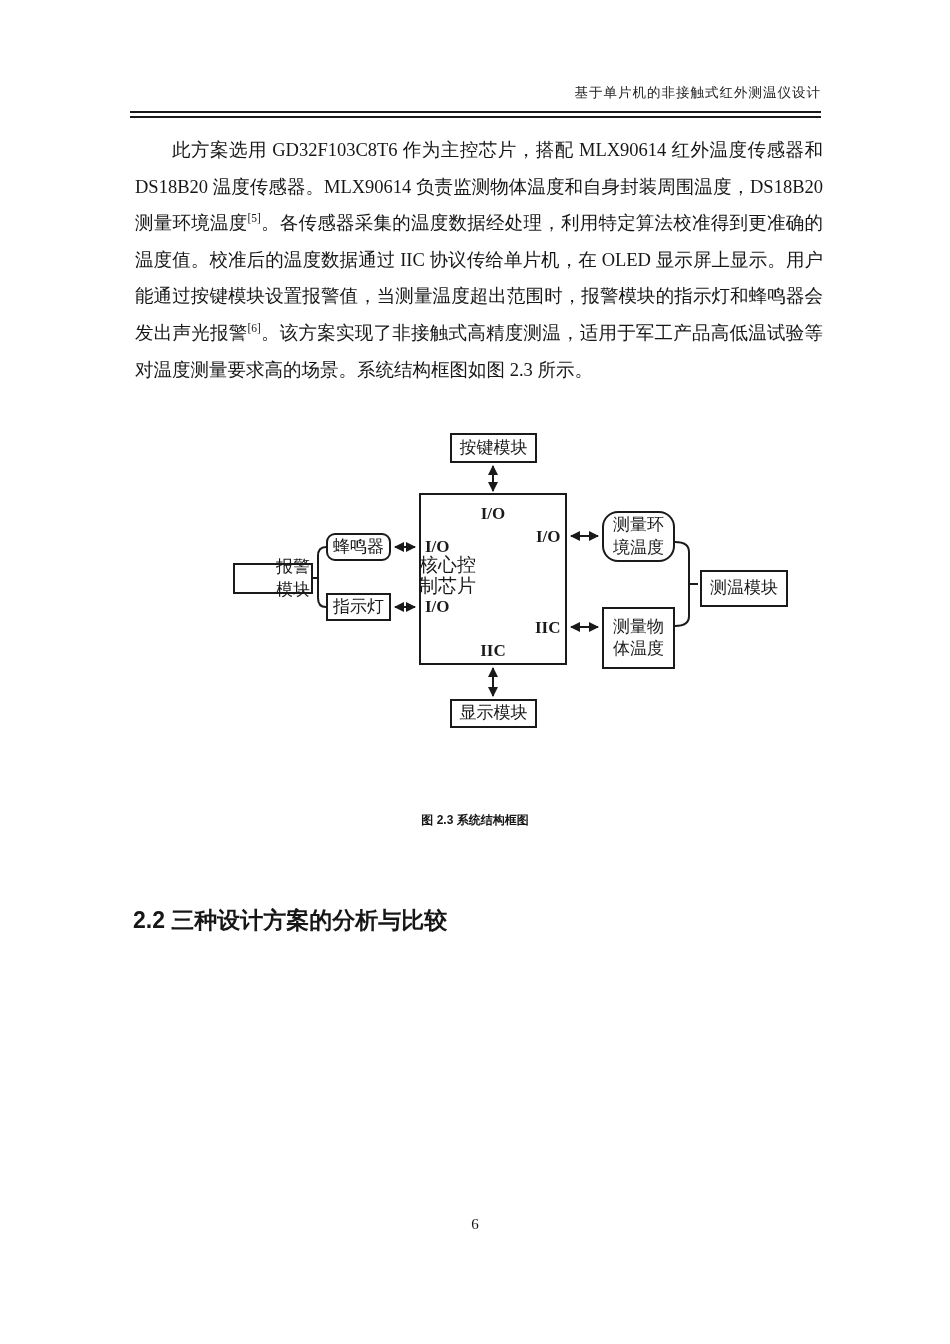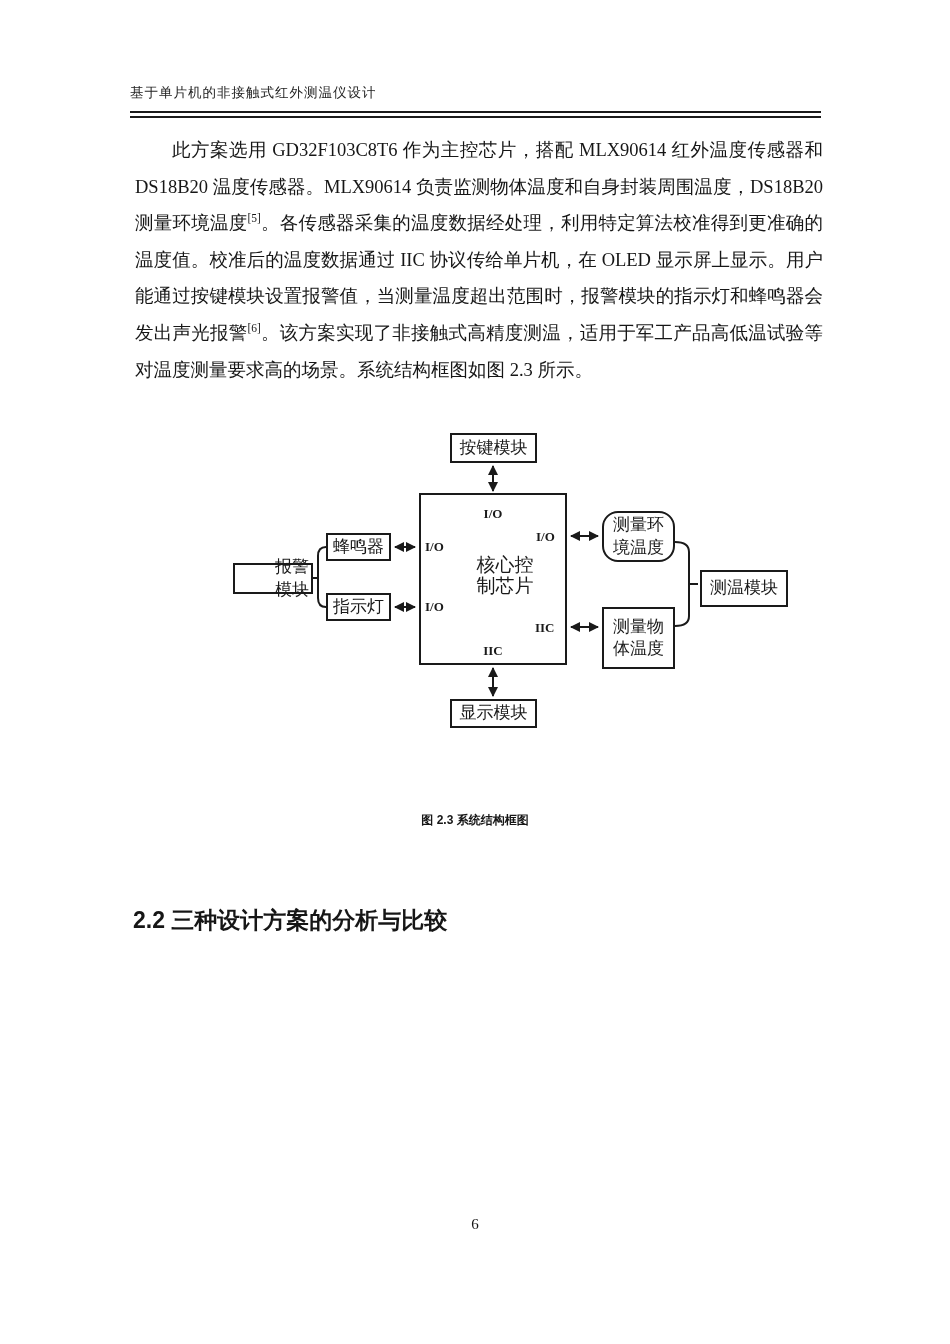--- a/index.html
+++ b/index.html
@@ -4,21 +4,21 @@
 <style>
   html,body{margin:0;padding:0;background:#ffffff;}
   .page{
     position:relative;width:950px;height:1344px;margin:0 auto;
     background:#ffffff;color:#1a1a1a;overflow:hidden;
     font-family:"Liberation Serif","DejaVu Serif",serif;
   }
   
   .header-title{
     position:absolute;top:84px;left:130px;width:691px;
-    text-align:left;font-size:13.5px;letter-spacing:1px;color:#222;
+    text-align:right;font-size:13.5px;letter-spacing:1px;color:#222;
   }
   .header-rule{
     position:absolute;top:111px;left:130px;width:691px;height:7px;
     border-top:2px solid #1a1a1a;border-bottom:2px solid #1a1a1a;
     box-sizing:border-box;
   }
   
   .body-para{
     position:absolute;left:133px;width:688px;margin:2px;
     font-size:18.5px;line-height:36.6px;text-align:justify;
@@ -26,36 +26,36 @@
   }
   .para1{top:130px;}
   .para2{top:941px;}
   .body-para sup{font-size:11.5px;line-height:0;vertical-align:super;}
   
   .diagram{position:absolute;left:0;top:425px;width:950px;height:312px;}
   .diagram svg{position:absolute;left:0;top:0;}
   .dbox{
     position:absolute;box-sizing:border-box;border:2px solid #1a1a1a;
     background:#fff;display:flex;align-items:center;justify-content:center;
-    text-align:left;font-size:17px;line-height:1.35;white-space:pre-line;
+    text-align:center;font-size:17px;line-height:1.35;white-space:pre-line;
   }
   #box-key{left:450px;top:8px;width:87px;height:30px;}
   #box-core{left:419px;top:68px;width:148px;height:172px;background:transparent;}
-  #box-buzzer{left:326px;top:108px;width:65px;height:28px;}
+  #box-buzzer{left:326px;top:108px;width:65px;height:28px;border-radius:9px;}
   #box-indicator{left:326px;top:168px;width:65px;height:28px;}
   #box-alarm{left:233px;top:138px;width:80px;height:31px;padding-left:40px;}
   #box-env{left:602px;top:86px;width:73px;height:51px;line-height:1.3;border-radius:16px;}
   #box-obj{left:602px;top:182px;width:73px;height:62px;line-height:1.3;}
   #box-temp{left:700px;top:145px;width:88px;height:37px;}
   #box-display{left:450px;top:274px;width:87px;height:29px;}
   .core-label{
-    position:absolute;left:419px;top:129px;width:148px;text-align:center;
-    font-size:19px;line-height:21px;white-space:pre-line;margin-left:12px;
+    position:absolute;left:419px;top:129px;width:148px;
+    font-size:19px;line-height:21px;white-space:pre-line;
   }
-  .port{position:absolute;font-weight:700;font-size:13px;line-height:19px;}
+  .port{position:absolute;font-weight:700;font-size:17px;line-height:19px;}
   #port-top{left:419px;top:79px;width:148px;text-align:center;}
   #port-left-up{left:425px;top:112px;}
   #port-left-low{left:425px;top:172px;}
   #port-right-up{left:536px;top:102px;}
   #port-right-low{left:535px;top:193px;}
   #port-bottom{left:419px;top:216px;width:148px;text-align:center;}
   
   .fig-caption{
     position:absolute;left:0;top:812px;width:950px;text-align:center;
     font-family:"Liberation Sans","DejaVu Sans",sans-serif;

